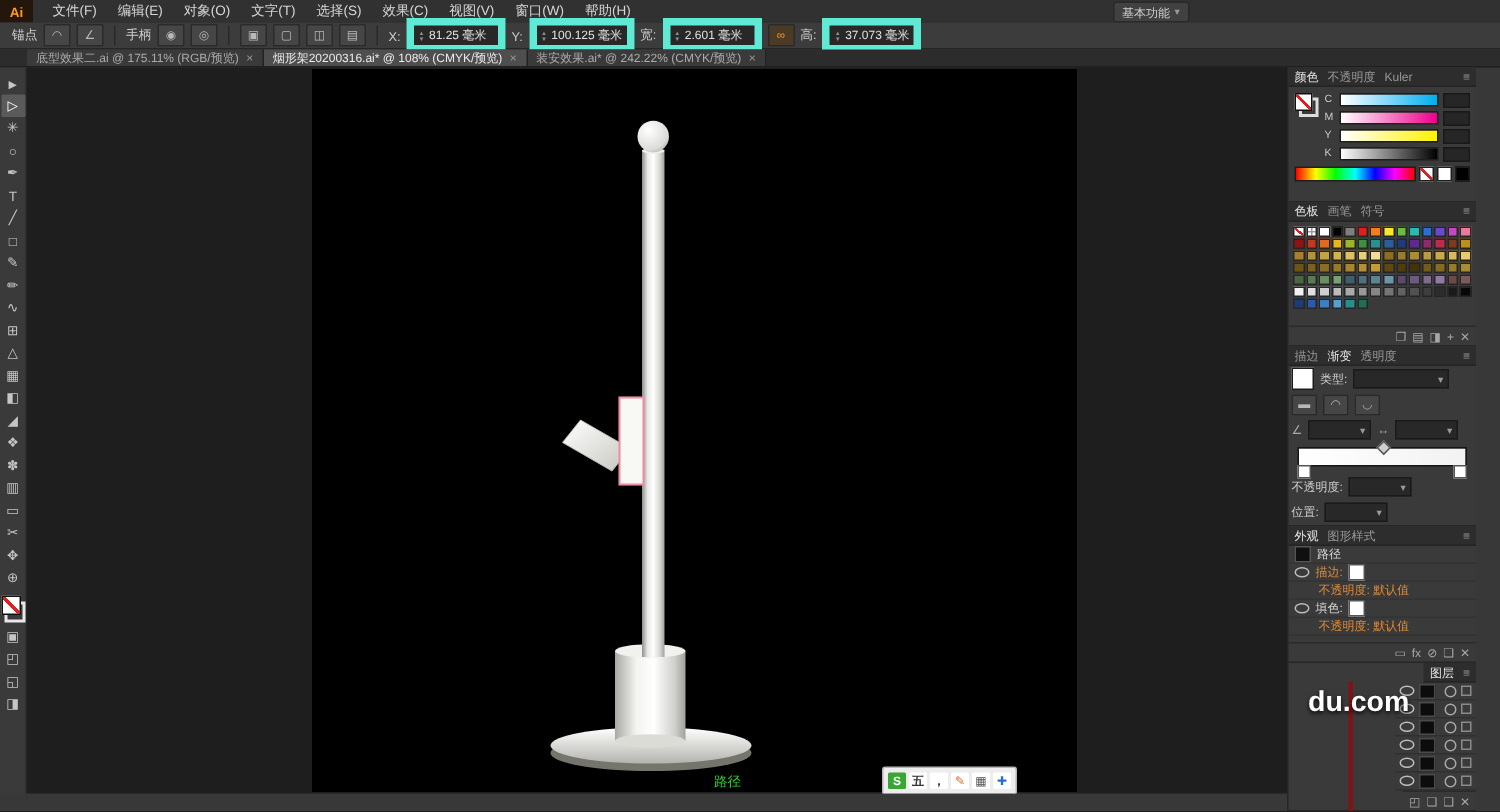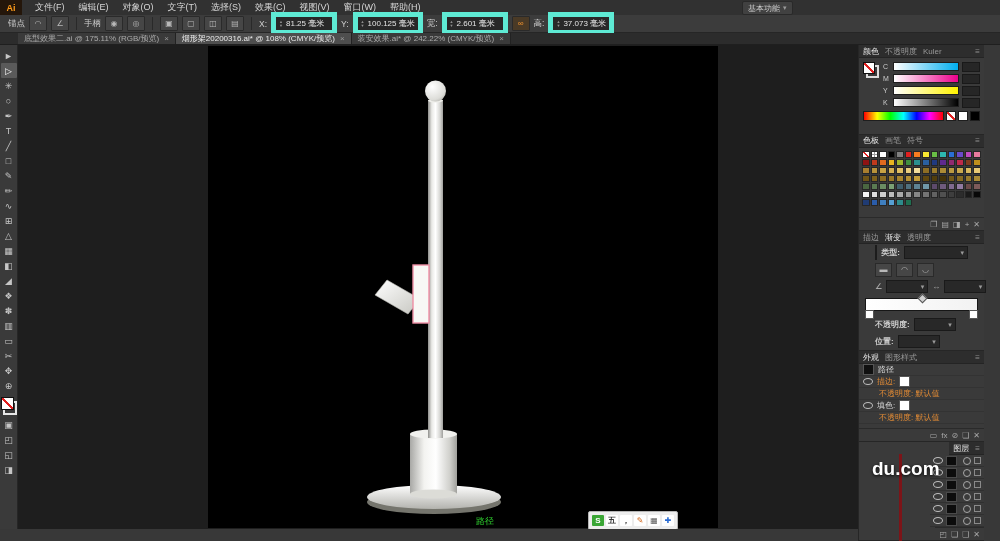--- a/index.html
+++ b/index.html
@@ -96,21 +96,21 @@
   .sw{height:7px;border:1px solid #262626;box-sizing:border-box;}
   .sw-none{background:linear-gradient(to top right,transparent 40%,#e02020 40%,#e02020 60%,transparent 60%),#fff;}
   .sw-reg{background:
      linear-gradient(#9a9a9a,#9a9a9a) center/100% 1px no-repeat,
      linear-gradient(#9a9a9a,#9a9a9a) center/1px 100% no-repeat,#fff;}
   .sw-empty{visibility:hidden;}
   .panel-footer{margin-top:auto;height:12px;border-top:1px solid #2a2a2a;display:flex;align-items:center;
                 justify-content:flex-end;gap:4px;padding:0 4px;color:#a8a8a8;font-size:8px;}
   
   .panel-gradient{height:120px;}
-  .grad-row{display:flex;align-items:center;gap:4px;padding:2px 16px;height:13px;box-sizing:content-box;font-weight:bold;}
+  .grad-row{display:flex;align-items:center;gap:4px;padding:2px 2px;height:13px;box-sizing:content-box;}
   .g-label{font-size:8px;color:#cfcfcf;white-space:nowrap;}
   .g-ico{font-size:8px;color:#a8a8a8;}
   .grad-chip{width:13px;height:13px;background:#fff;border:1px solid #1c1c1c;}
   .g-select,.g-field{display:flex;align-items:center;justify-content:space-between;background:#282828;
       border:1px solid #1a1a1a;height:11px;padding:0 3px;min-width:34px;gap:3px;color:#ddd;font-size:8px;}
   .g-select{min-width:56px;}
   .g-btn{width:15px;height:12px;background:#464646;border:1px solid #2a2a2a;display:flex;align-items:center;
          justify-content:center;font-size:8px;color:#b8b8b8;}
   .grad-slider{position:relative;margin:3px 6px 2px 6px;height:20px;}
   .grad-bar{height:11px;background:linear-gradient(to right,#ffffff,#f2f2f2);border:1px solid #161616;}

